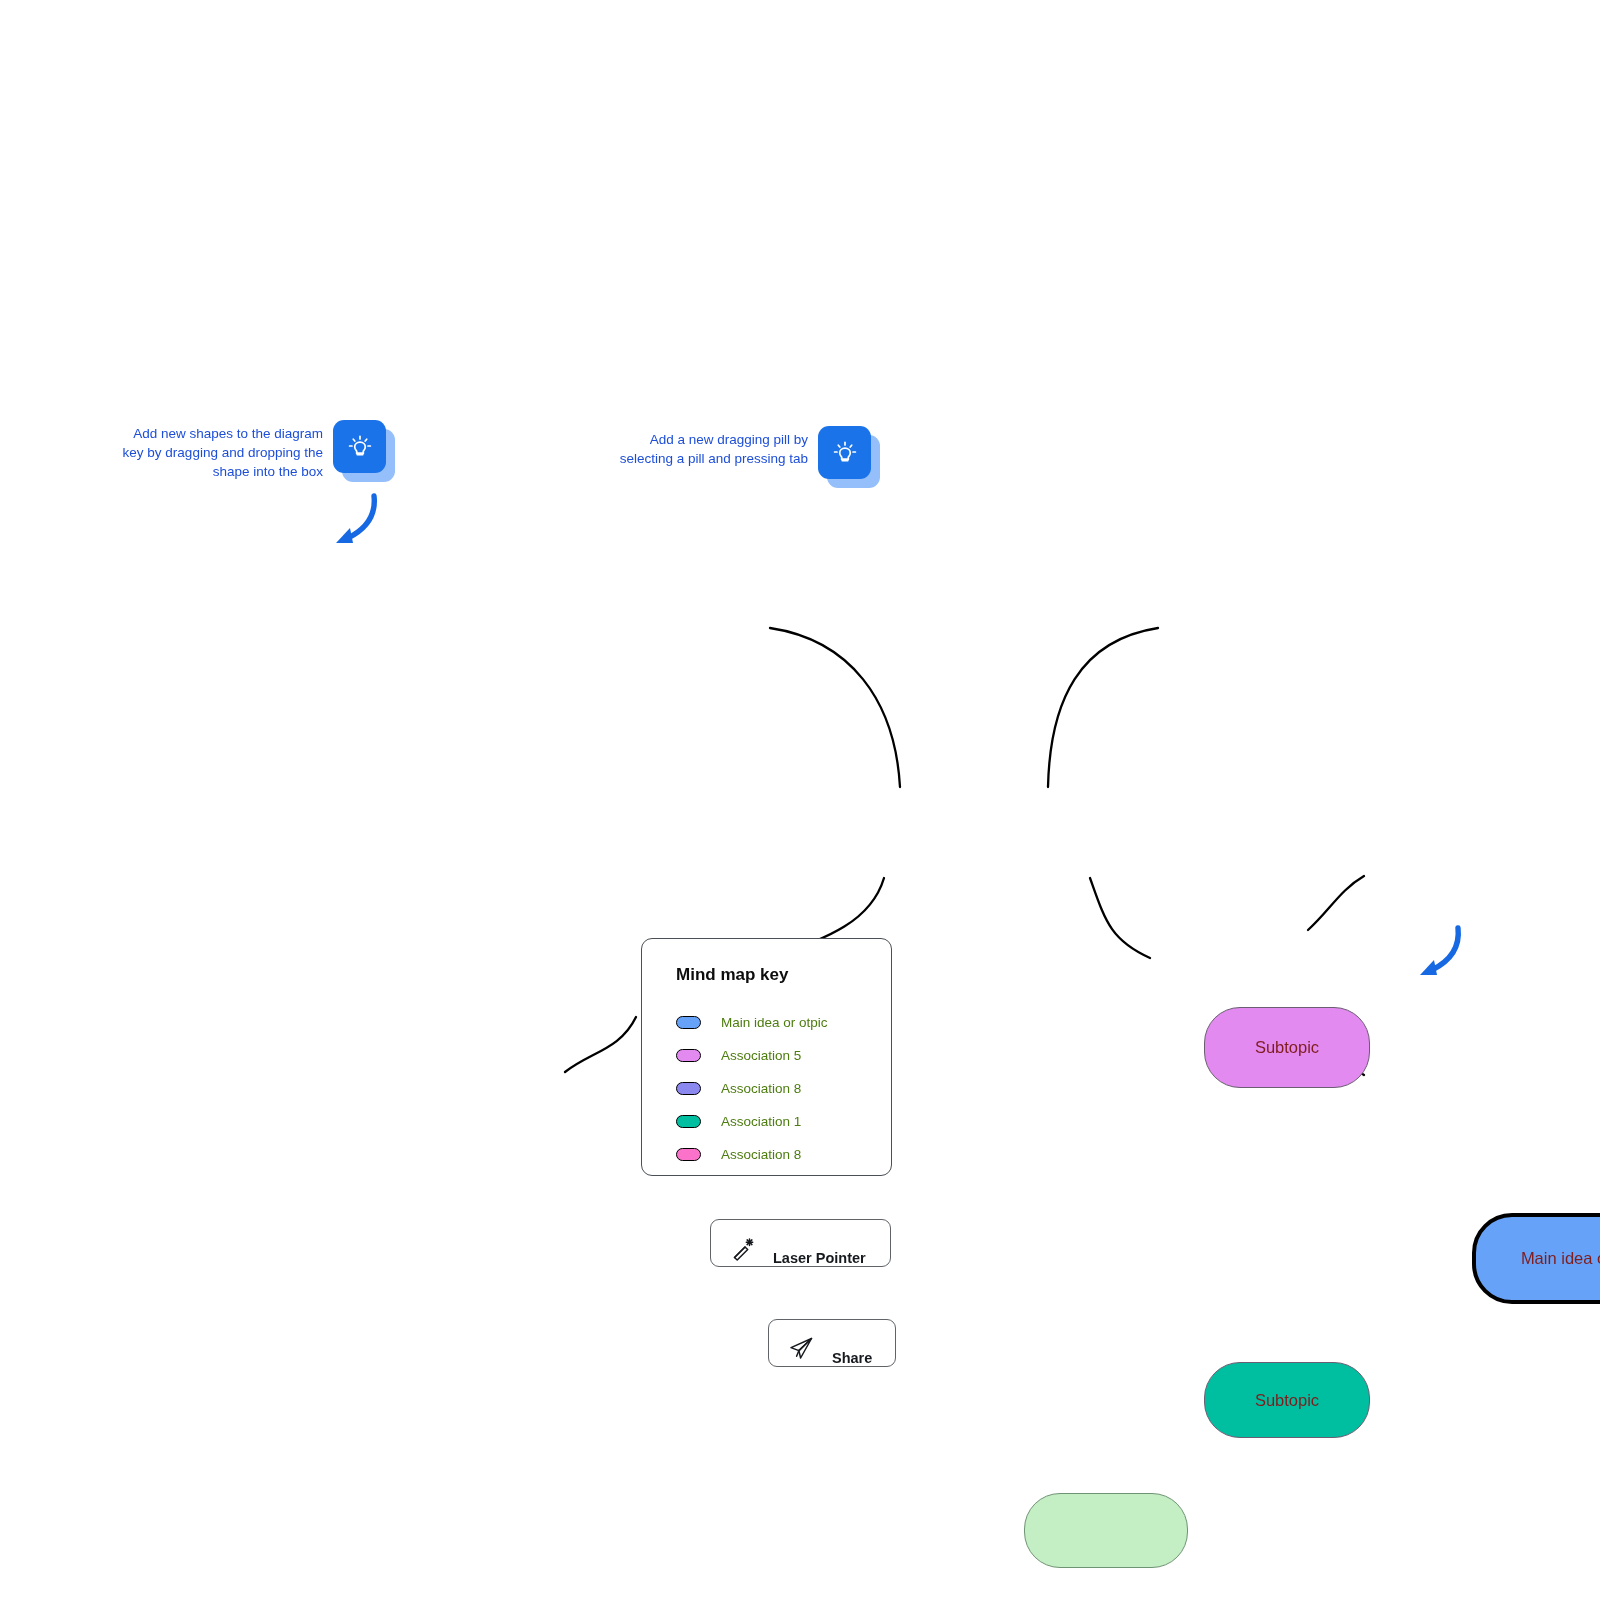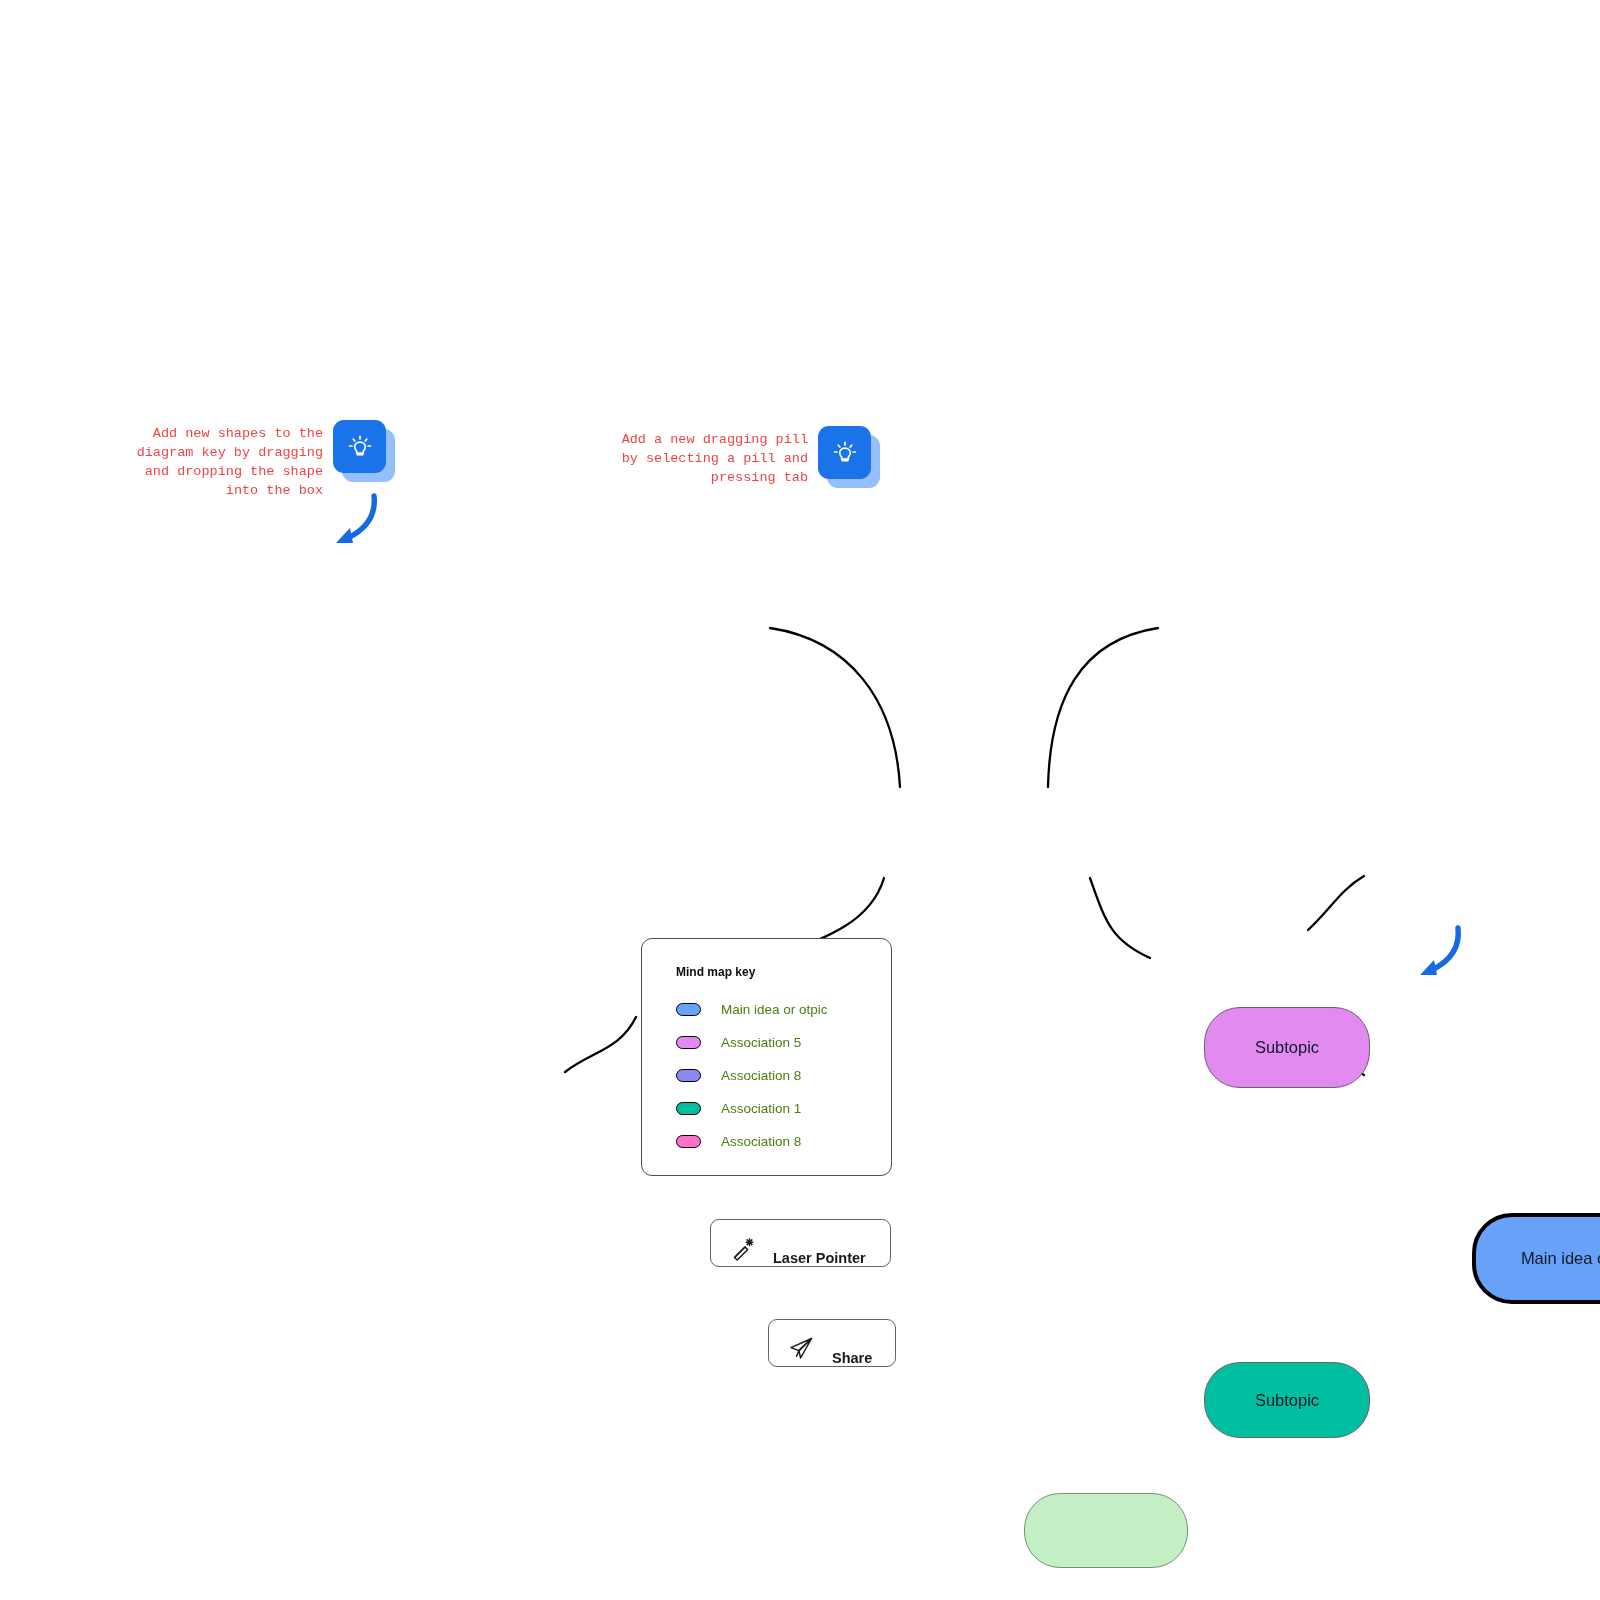--- a/index.html
+++ b/index.html
@@ -35,25 +35,24 @@
 
   
   .tooltip {
     position: absolute;
     display: flex;
     align-items: flex-start;
   }
   .tooltip-text {
     font-size: 13.5px;
     line-height: 19px;
-    color: #ef4444;
+    color: #1d4ed8;
     text-align: right;
     white-space: pre-line;
     padding-top: 4px;
-    font-family: Liberation Mono, monospace;
   }
   .bulb-wrap {
     position: relative;
     width: 62px;
     height: 62px;
     flex: 0 0 auto;
     margin-left: 10px;
   }
   .bulb-shadow {
     position: absolute;
@@ -87,24 +86,24 @@
     top: 512px;
     width: 251px;
     height: 238px;
     box-sizing: border-box;
     border: 1.6px solid #4a5055;
     border-radius: 11px;
     background: #ffffff;
     padding: 26px 0 0 34px;
   }
   #key-title {
-    font-size: 12px;
+    font-size: 17px;
     font-weight: bold;
     color: #0d0d0d;
-    margin-bottom: 14px;
+    margin-bottom: 21px;
   }
   .key-row {
     display: flex;
     align-items: center;
     height: 33px;
   }
   .key-swatch {
     width: 25px;
     height: 13px;
     border-radius: 7px;
@@ -140,21 +139,21 @@
   #btn-share { left: 168px; top: 885px; width: 128px; margin-top: 8px; }
 
   
   .pill {
     position: absolute;
     box-sizing: border-box;
     display: flex;
     align-items: center;
     justify-content: center;
     font-size: 16.5px;
-    color: #0f172a;
+    color: #7f1d1d;
   }
   .pill-main {
     border: 4px solid #000000;
     border-radius: 40px;
   }
   .pill-sub {
     border: 1.6px solid #6b5d72;
     border-radius: 36px;
   }
   .pill-leaf {

